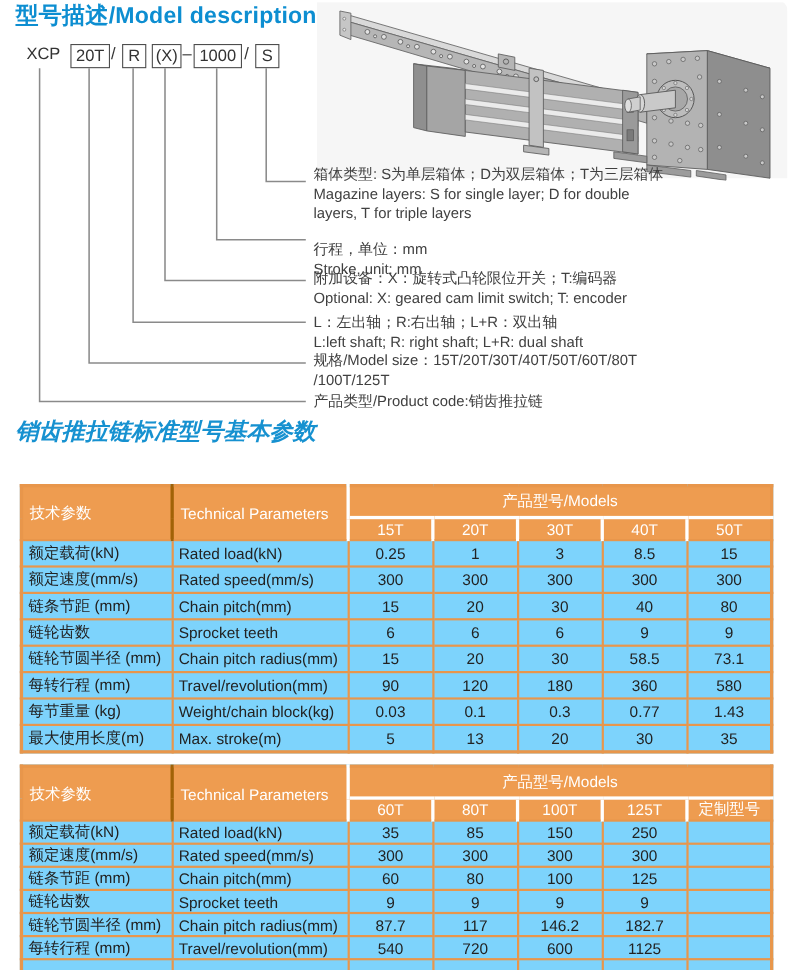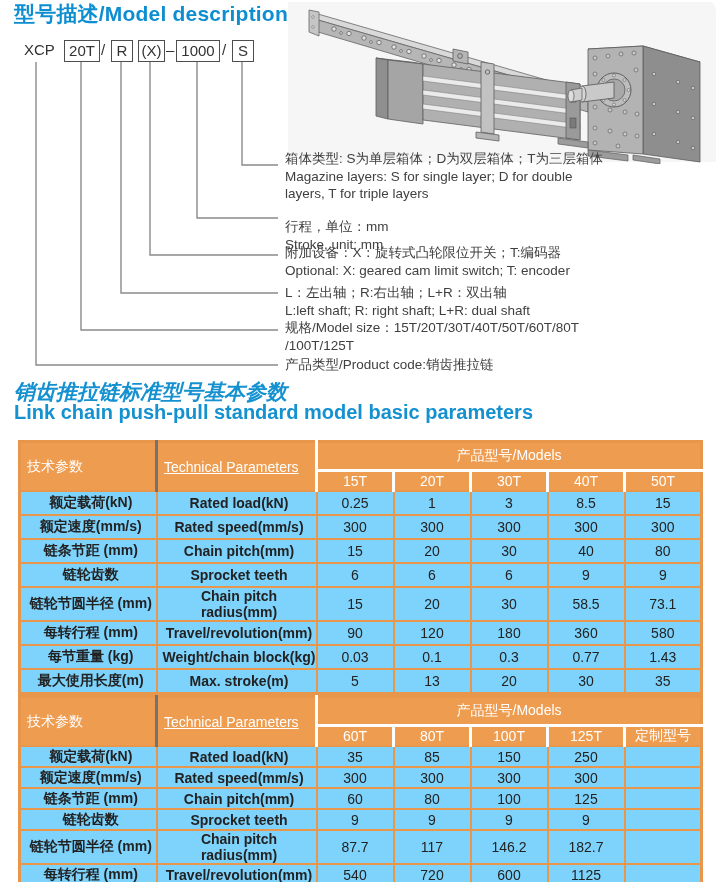--- a/index.html
+++ b/index.html
@@ -33,27 +33,27 @@
   .ptable{
     position:absolute;left:18px;border-collapse:collapse;table-layout:fixed;
     width:682px;background:#7dd3fc;border:3px solid #e8964b;
   }
   .ptable.t1{top:440px;}
   .ptable.t2{top:695px;}
   .ptable th{background:#ee9c50;color:#fff;font-weight:normal;font-size:14px;padding:0;}
   .ptable thead tr:first-child th{height:26px;}
   .ptable thead tr:nth-child(2) th{height:18px;}
   .ptable th.c1,.ptable th.c2{text-align:left;padding-left:6px;}
-  .ptable th.c2{border-left:3px solid #737373;text-decoration:underline;}
+  .ptable th.c2{border-left:3px solid #a16207;}
   .ptable th.models{border-left:3px solid #fff;text-align:center;}
   .ptable th.mcol{border-top:3px solid #fff;border-left:3px solid #fff;text-align:center;}
   .ptable td{border:2px solid #e8964b;font-size:14px;color:#222;padding:0;}
   .t1 td{height:22px;}
   .t2 td{height:19px;}
-  .ptable td.lz,.ptable td.le{text-align:center;padding-left:5px;font-weight:bold;}
+  .ptable td.lz,.ptable td.le{text-align:left;padding-left:5px;}
   .ptable td.val{text-align:center;}
 </style>
 </head>
 <body>
 
 <div class="page">
 
   <h1 class="page-title">型号描述/Model description</h1>
 
   <span class="code-part" style="left:24px;">XCP</span>
@@ -205,21 +205,20 @@
   </div>
   <div class="desc" style="top:319px;">
     <div>规格/Model size：15T/20T/30T/40T/50T/60T/80T</div>
     <div>/100T/125T</div>
   </div>
   <div class="desc" style="top:356px;">
     <div>产品类型/Product code:销齿推拉链</div>
   </div>
 
   <h2 class="section-title zh">销齿推拉链标准型号基本参数</h2>
-  <h2 class="section-title en">Link chain push-pull standard model basic parameters</h2>
 
   <table class="ptable t1">
     <colgroup>
         <col style="width:137px">
         <col style="width:160px">
         <col style="width:77px">
         <col style="width:77px">
         <col style="width:77px">
         <col style="width:77px">
         <col style="width:77px">

